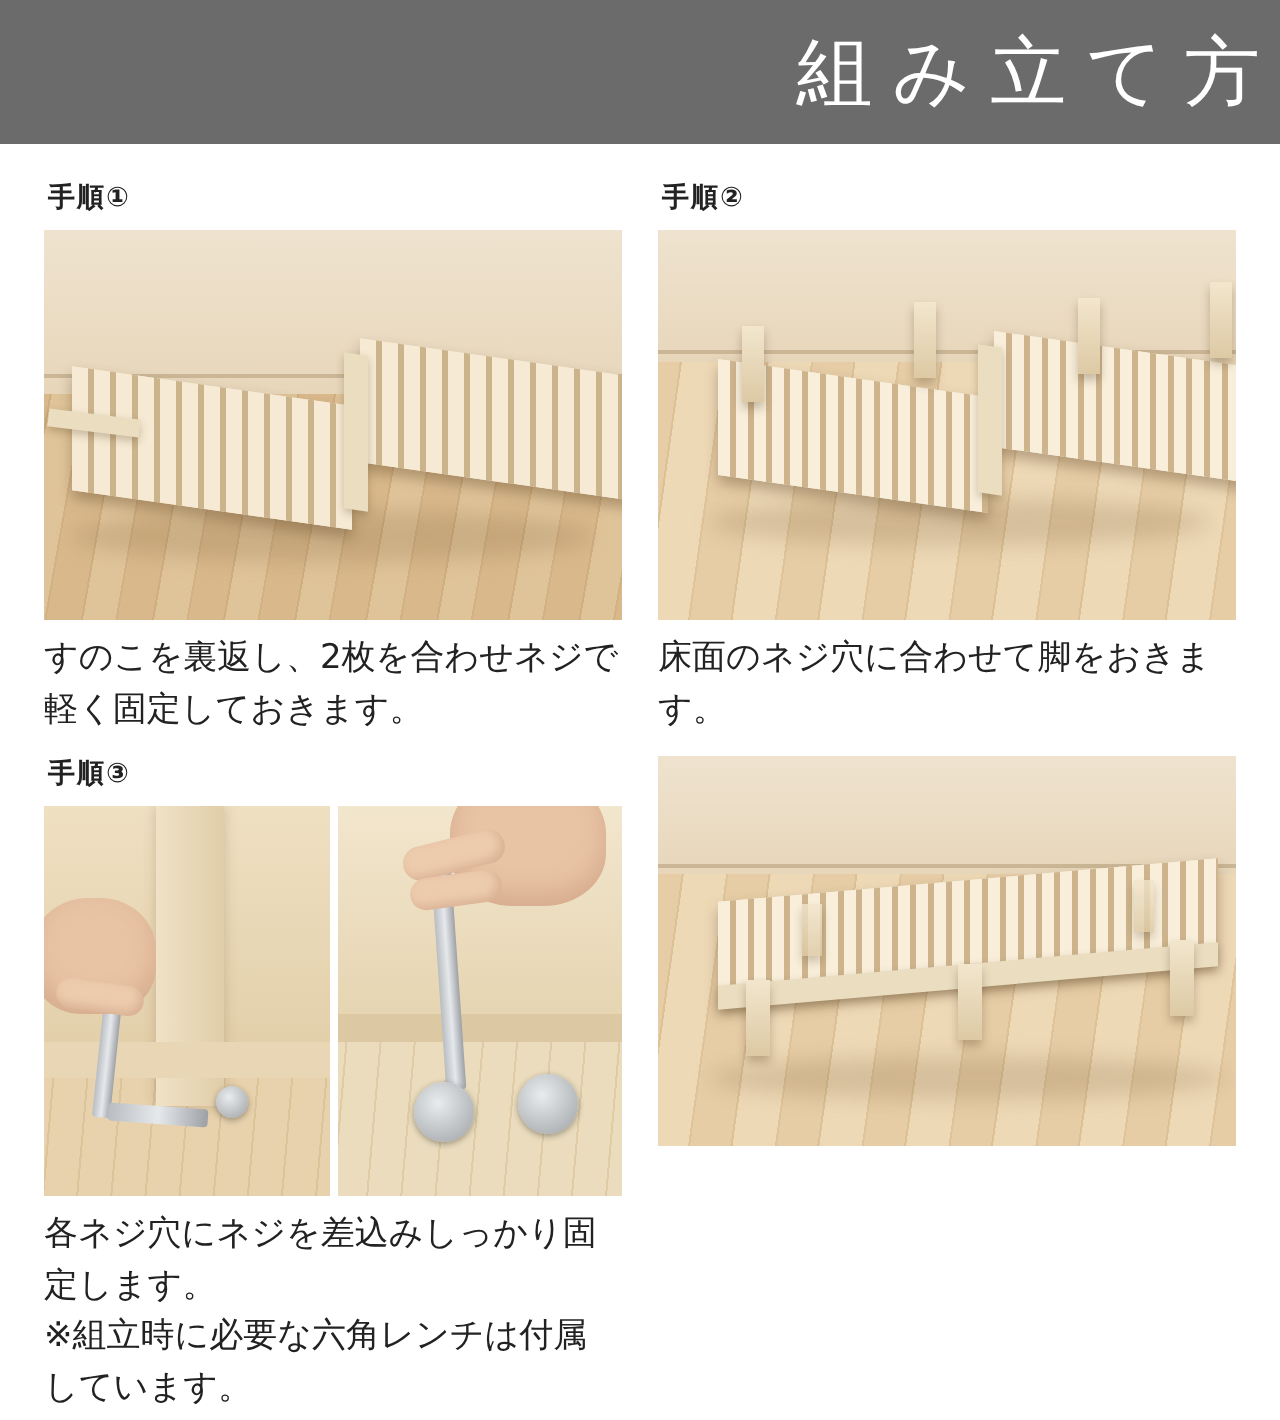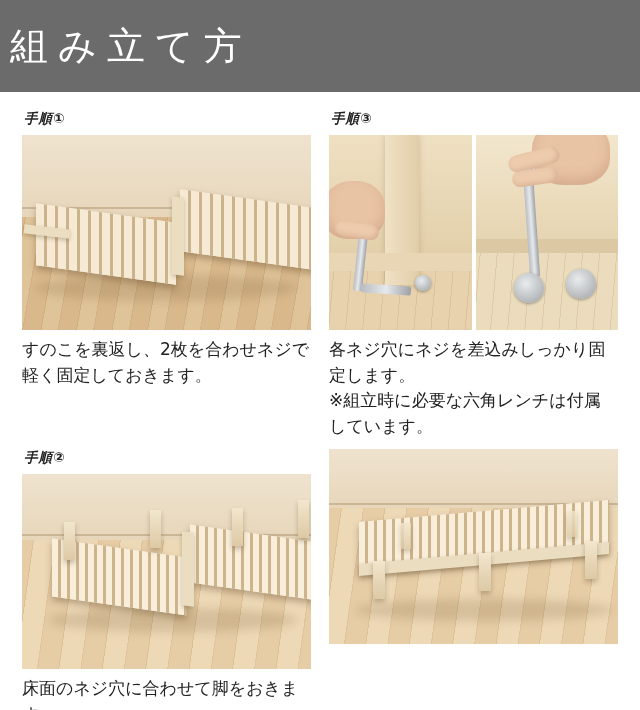--- a/index.html
+++ b/index.html
@@ -15,25 +15,25 @@
     overflow: hidden;
   }
   .page {
     width: 640px;
     height: 710px;
     position: relative;
     box-sizing: border-box;
   }
   
   .header {
-    height: 92px;
+    height: 72px;
     background: #6b6b6b;
     display: flex;
     align-items: center;
-    justify-content: flex-start;
+    justify-content: flex-end;
   }
   .header-title {
     color: #ffffff;
     font-size: 38px;
     letter-spacing: 10px;
     font-weight: normal;
     text-indent: 10px;
     font-family: "DejaVu Sans", "Liberation Sans", sans-serif;
   }
   
@@ -49,21 +49,20 @@
     display: flex;
     flex-direction: column;
   }
   .step-label {
     font-size: 13.5px;
     font-weight: bold;
     letter-spacing: 1px;
     margin: 0 0 7px 2px;
     font-family: "DejaVu Sans", "Liberation Sans", sans-serif;
     color: #222;
-    font-style: italic;
   }
   .photo {
     width: 100%;
     height: 195px;
     position: relative;
     overflow: hidden;
     background: #e4d4bb;
   }
   .caption {
     font-size: 17px;
@@ -233,20 +232,43 @@
 
         <div class="slat-panel" style="left:158px; top:64px; width:140px; height:62px; transform:skewY(8deg);">
           <div class="slats"></div>
         </div>
 
         <div class="frame-bar" style="left:150px; top:62px; width:12px; height:78px; transform:skewY(8deg);"></div>
 
         <div class="frame-bar" style="left:2px; top:92px; width:46px; height:9px; transform:rotate(7deg);"></div>
       </div>
       <div class="caption">すのこを裏返し、2枚を合わせネジで軽く固定しておきます。</div>
+    </div>
+
+    <div class="step">
+      <div class="step-label">手順②</div>
+      <div class="photo">
+        <div class="floor light"></div>
+        <div class="wall" style="height:34%;"></div>
+        <div class="wall-line" style="top:60px;"></div>
+        <div class="shadow-blob" style="left:26px; top:134px; width:250px; height:24px;"></div>
+        <div class="slat-panel" style="left:30px; top:74px; width:135px; height:58px; transform:skewY(8deg);">
+          <div class="slats fine"></div>
+        </div>
+        <div class="slat-panel" style="left:168px; top:60px; width:135px; height:58px; transform:skewY(8deg);">
+          <div class="slats fine"></div>
+        </div>
+        <div class="frame-bar" style="left:160px; top:58px; width:12px; height:74px; transform:skewY(8deg);"></div>
+
+        <div class="leg" style="left:42px; top:48px; width:11px; height:38px;"></div>
+        <div class="leg" style="left:128px; top:36px; width:11px; height:38px;"></div>
+        <div class="leg" style="left:210px; top:34px; width:11px; height:38px;"></div>
+        <div class="leg" style="left:276px; top:26px; width:11px; height:38px;"></div>
+      </div>
+      <div class="caption">床面のネジ穴に合わせて脚をおきます。</div>
     </div>
 
     <div class="step">
       <div class="step-label">手順③</div>
       <div class="photo">
         <div class="split">
 
           <div>
             <div class="floor" style="background:repeating-linear-gradient(95deg,#e7d2ad 0,#e7d2ad 16px,#dbc39a 16px,#dbc39a 17px);"></div>
             <div class="board" style="left:0; top:0; width:100%; height:118px; background:linear-gradient(#efe0c2,#e3d0ab);"></div>
@@ -271,43 +293,20 @@
             <div class="finger" style="left:38px; top:34px; width:46px; height:16px; transform:rotate(-8deg);"></div>
           </div>
         </div>
         <div class="split-gap"></div>
       </div>
       <div class="caption">各ネジ穴にネジを差込みしっかり固定します。
 ※組立時に必要な六角レンチは付属しています。</div>
     </div>
 
     <div class="step">
-      <div class="step-label">手順②</div>
-      <div class="photo">
-        <div class="floor light"></div>
-        <div class="wall" style="height:34%;"></div>
-        <div class="wall-line" style="top:60px;"></div>
-        <div class="shadow-blob" style="left:26px; top:134px; width:250px; height:24px;"></div>
-        <div class="slat-panel" style="left:30px; top:74px; width:135px; height:58px; transform:skewY(8deg);">
-          <div class="slats fine"></div>
-        </div>
-        <div class="slat-panel" style="left:168px; top:60px; width:135px; height:58px; transform:skewY(8deg);">
-          <div class="slats fine"></div>
-        </div>
-        <div class="frame-bar" style="left:160px; top:58px; width:12px; height:74px; transform:skewY(8deg);"></div>
-
-        <div class="leg" style="left:42px; top:48px; width:11px; height:38px;"></div>
-        <div class="leg" style="left:128px; top:36px; width:11px; height:38px;"></div>
-        <div class="leg" style="left:210px; top:34px; width:11px; height:38px;"></div>
-        <div class="leg" style="left:276px; top:26px; width:11px; height:38px;"></div>
-      </div>
-      <div class="caption">床面のネジ穴に合わせて脚をおきます。</div>
-    </div>
-
-    <div class="step">
       <div class="photo">
         <div class="floor light"></div>
         <div class="wall" style="height:30%;"></div>
         <div class="wall-line" style="top:54px;"></div>
         <div class="shadow-blob" style="left:26px; top:150px; width:258px; height:22px;"></div>
 
         <div class="slat-panel" style="left:30px; top:62px; width:250px; height:52px; transform:skewY(-5deg);">
           <div class="slats fine"></div>
         </div>
         <div class="frame-bar" style="left:30px; top:104px; width:250px; height:12px; transform:skewY(-5deg);"></div>

